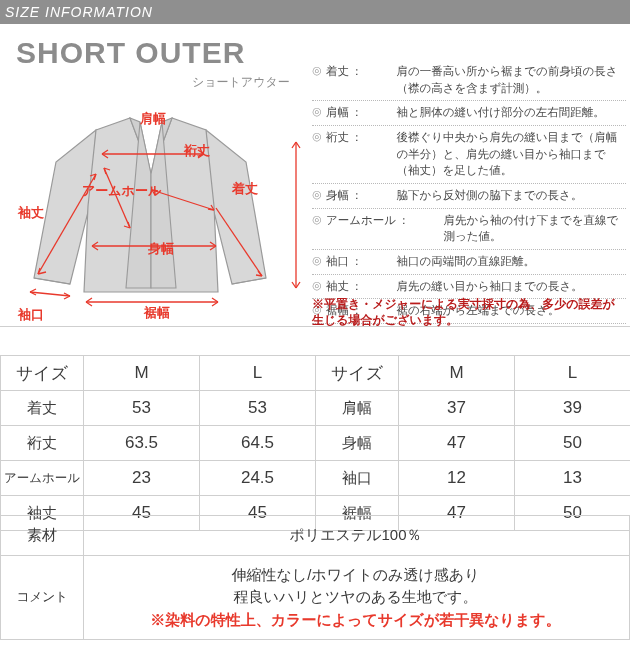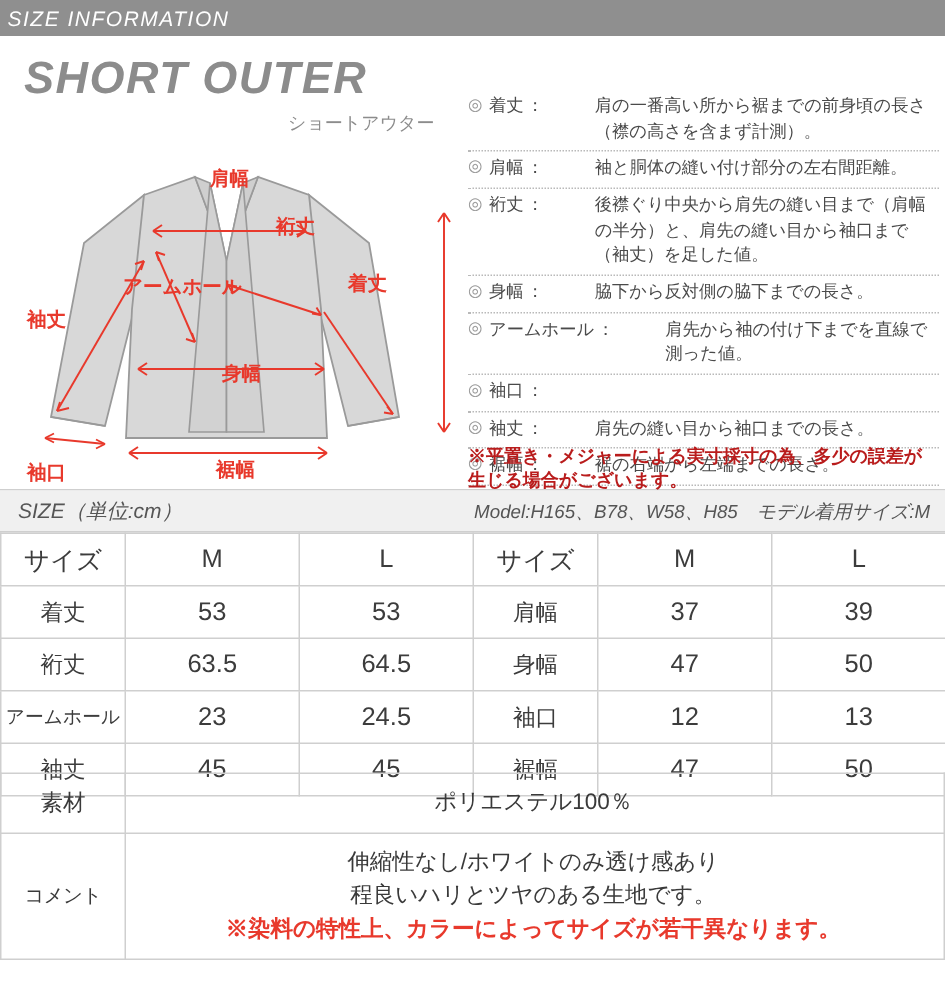--- a/index.html
+++ b/index.html
@@ -44,21 +44,20 @@
     height: 303px;
     background: #ffffff;
     border-bottom: 1px solid #cfcfcf;
     box-sizing: border-box;
   }
   .title-main {
     position: absolute;
     left: 16px; top: 12px;
     font-size: 30px;
     font-weight: bold;
-    font-style: italic;
     color: #8c8c8c;
     letter-spacing: 1px;
   }
   .title-sub {
     position: absolute;
     left: 192px; top: 50px;
     font-size: 12px;
     color: #8c8c8c;
   }
 
@@ -323,42 +322,39 @@
       <div class="note-row">
         <span class="note-mark">◎</span>
         <span class="note-term">アームホール</span>
         <span class="note-sep">：</span>
         <span class="note-desc">肩先から袖の付け下までを直線で測った値。</span>
       </div>
       <div class="note-row">
         <span class="note-mark">◎</span>
         <span class="note-term">袖口</span>
         <span class="note-sep">：</span>
+        <span class="note-desc">袖口の両端間の直線距離。</span>
       </div>
       <div class="note-row">
         <span class="note-mark">◎</span>
         <span class="note-term">袖丈</span>
         <span class="note-sep">：</span>
         <span class="note-desc">肩先の縫い目から袖口までの長さ。</span>
       </div>
       <div class="note-row">
         <span class="note-mark">◎</span>
         <span class="note-term">裾幅</span>
         <span class="note-sep">：</span>
         <span class="note-desc">裾の右端から左端までの長さ。</span>
       </div>
     </div>
 
     <div class="warn">※平置き・メジャーによる実寸採寸の為、多少の誤差が生じる場合がございます。</div>
   </div>
 
-  <div class="size-head">
-    <div class="left">SIZE（単位:cm）</div>
-    <div class="right">Model:H165、B78、W58、H85　モデル着用サイズ:M</div>
-  </div>
 
   <table class="size-table">
     <colgroup>
       <col class="col-lbl">
         <col class="col-val">
         <col class="col-val">
       <col class="col-lbl2">
         <col class="col-val2">
         <col class="col-val2">
     </colgroup>

